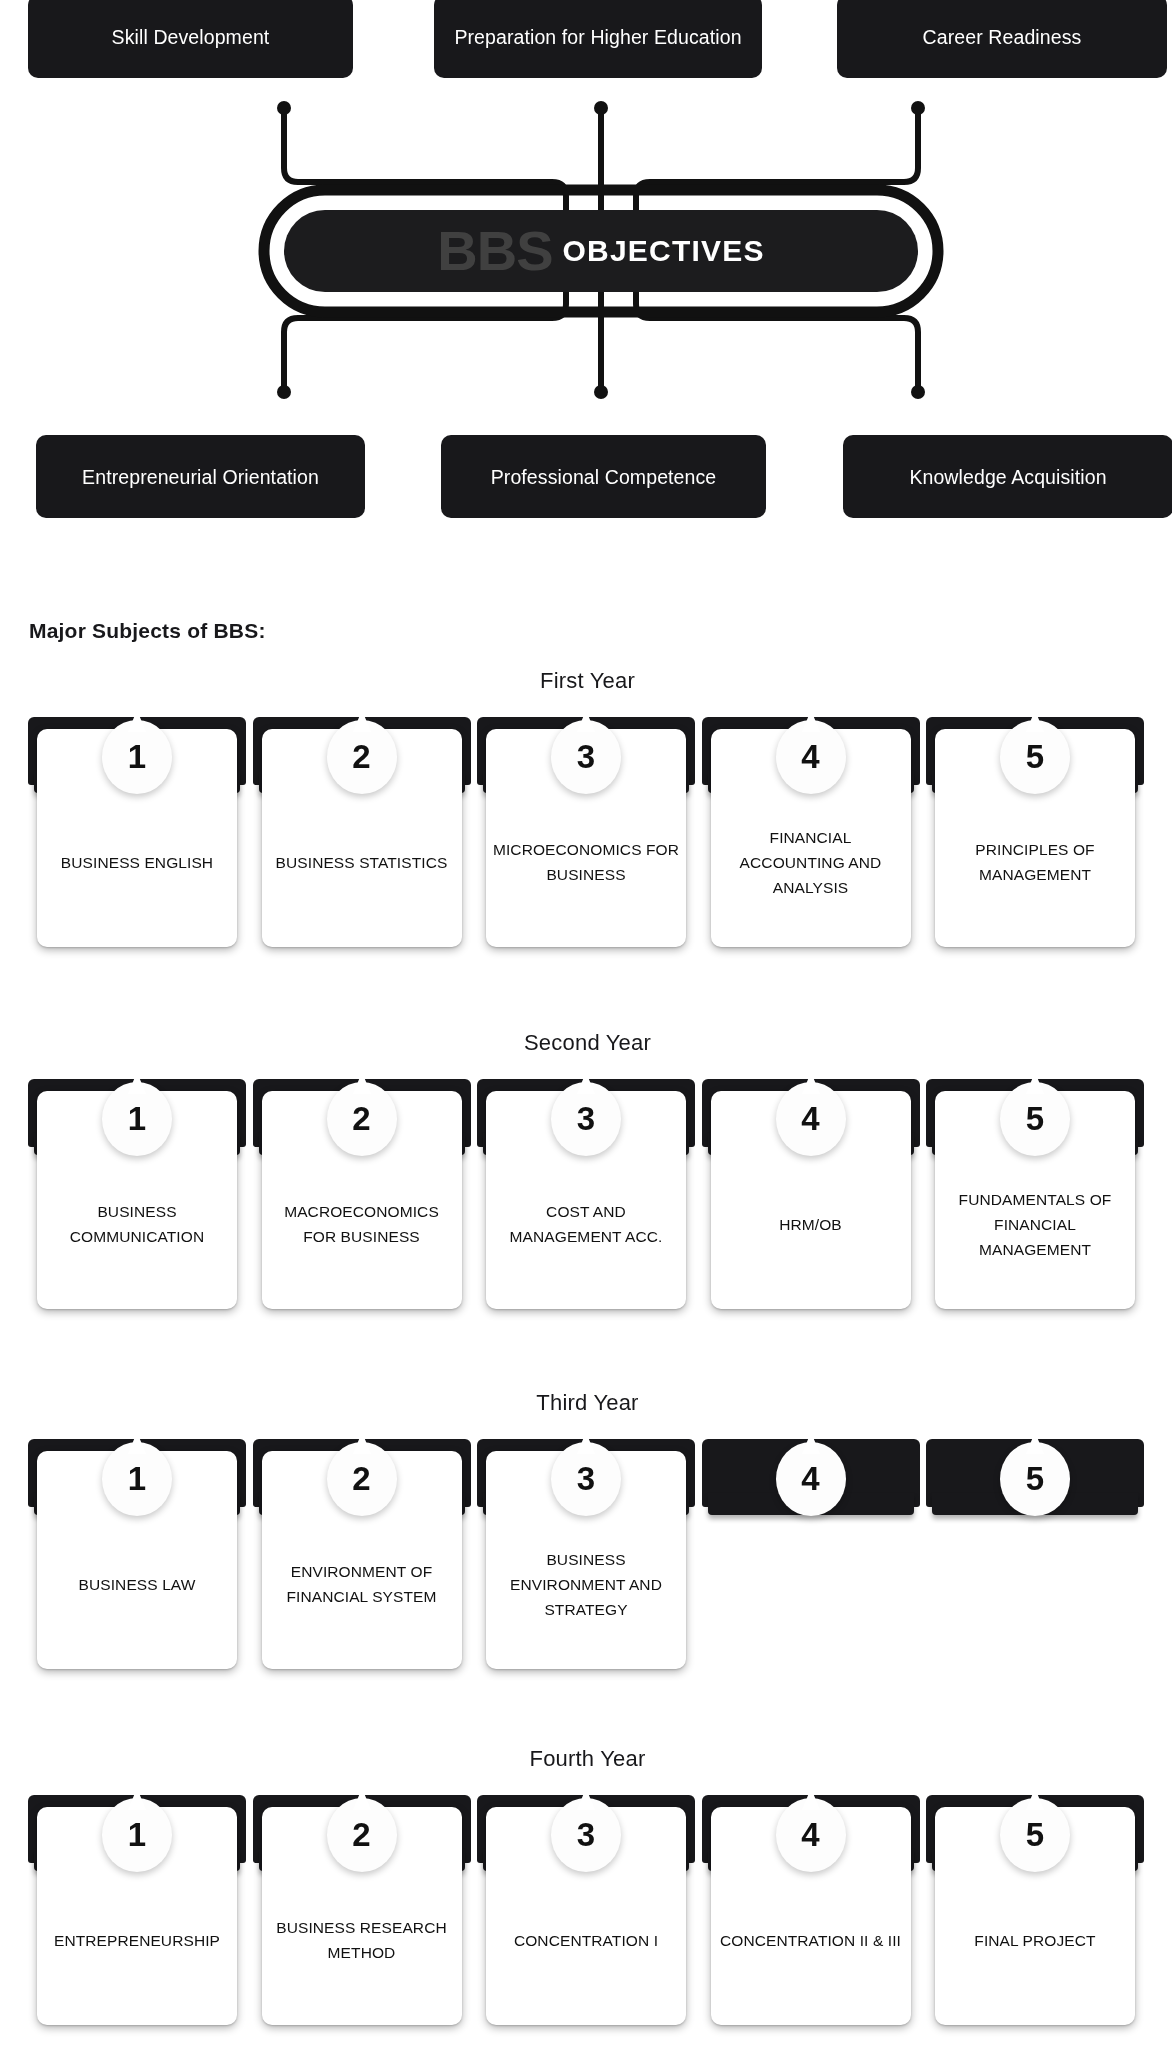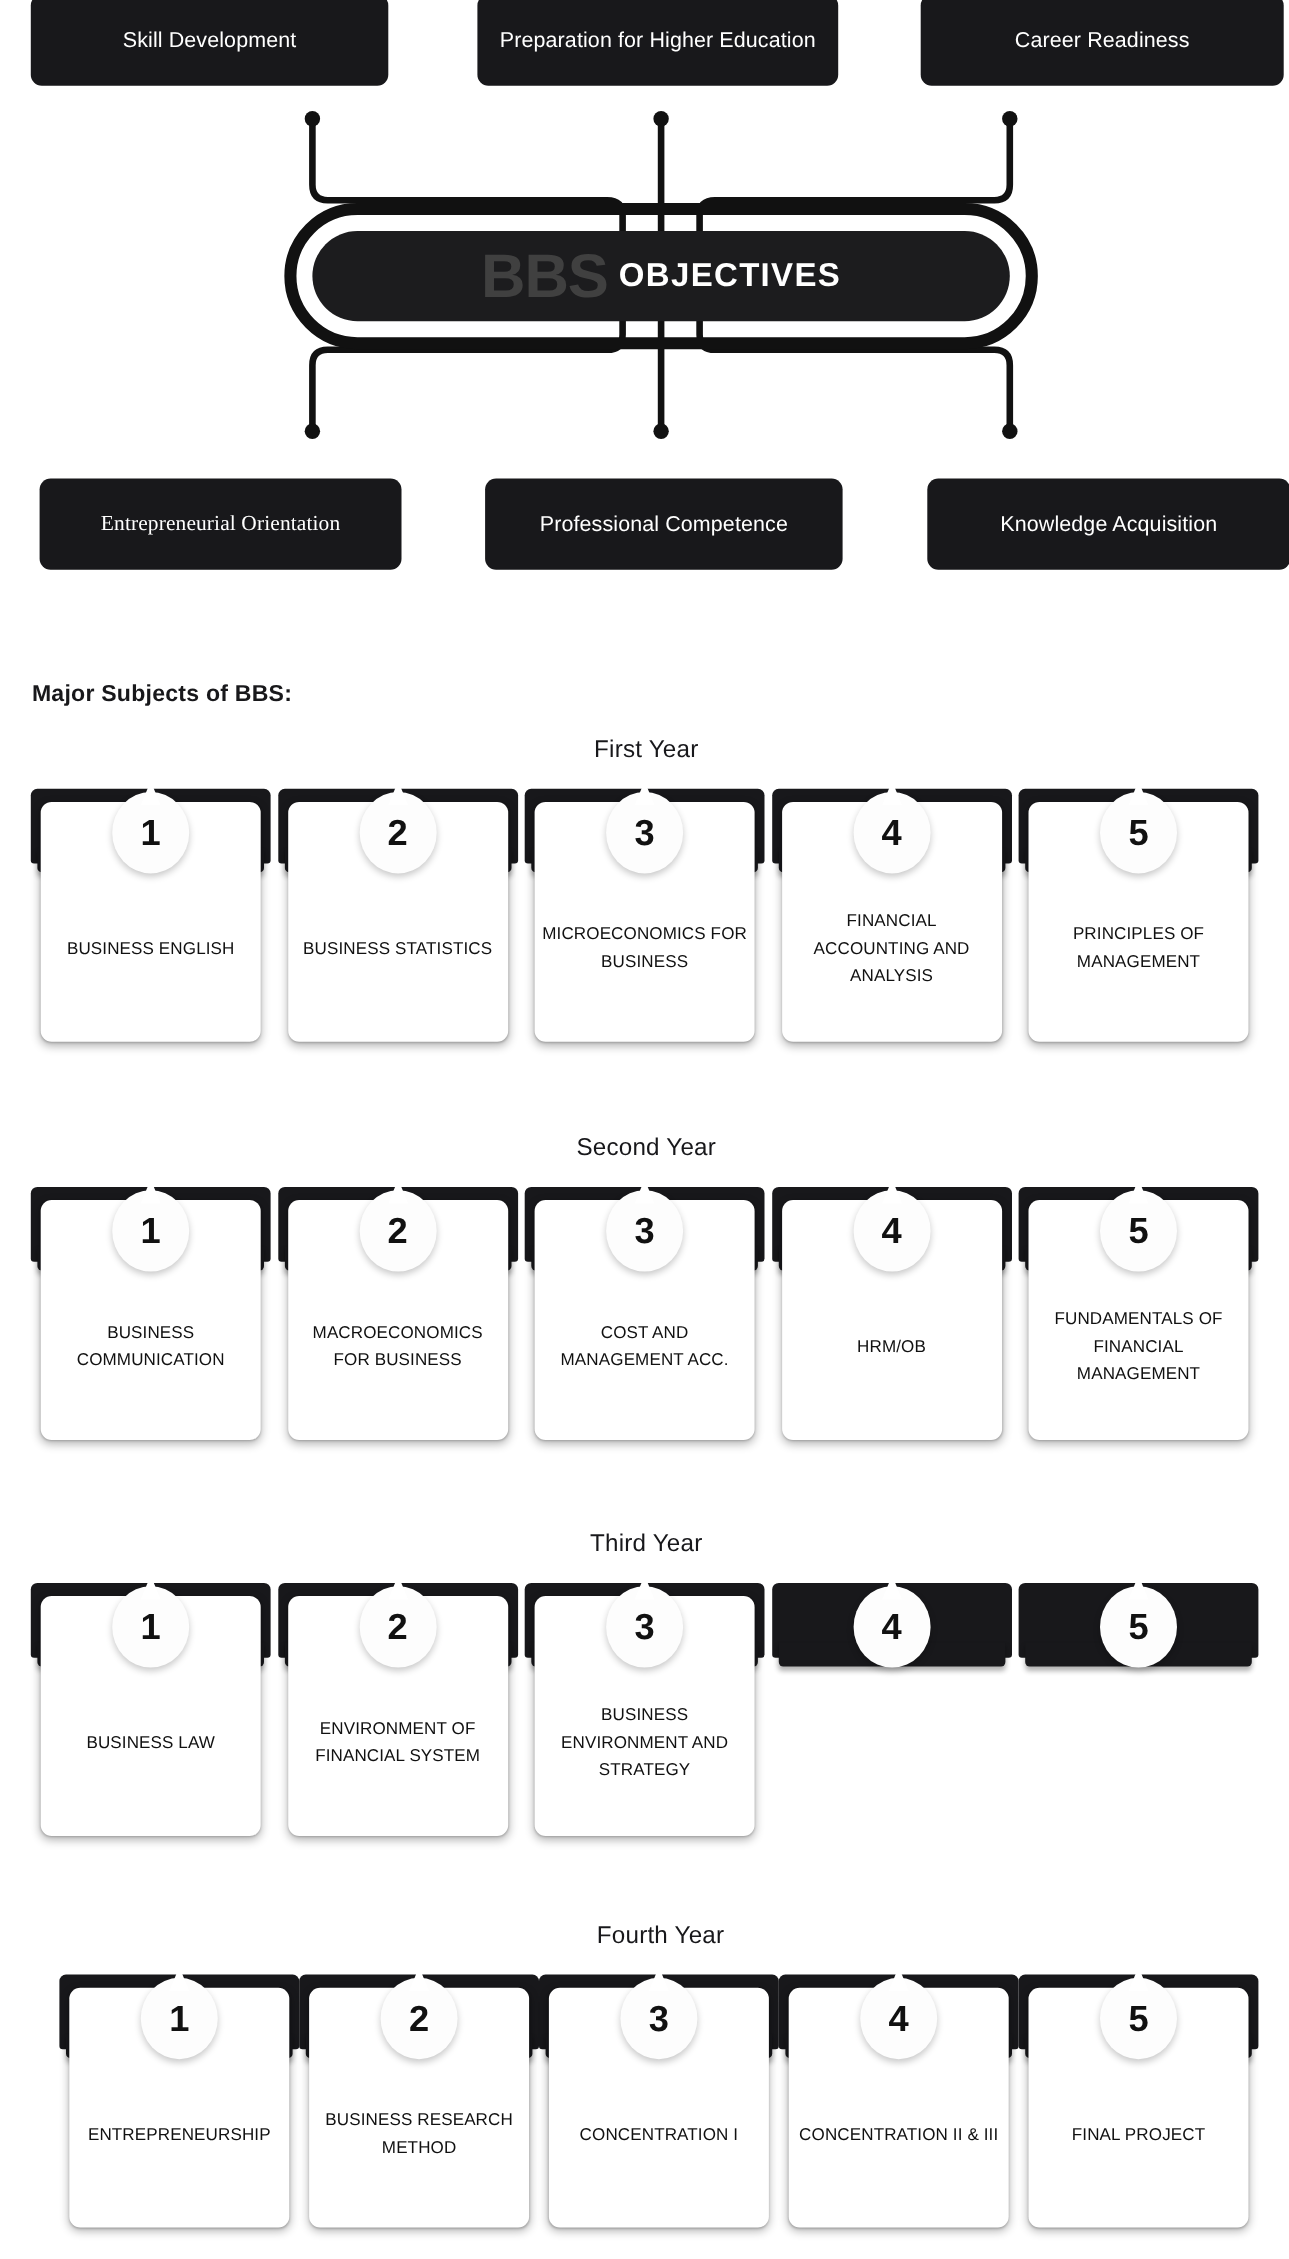--- a/index.html
+++ b/index.html
@@ -37,21 +37,21 @@
     padding: 6px 14px;
     font-weight: 400;
   }
   .obj-top { height: 83px; top: -5px; }
   .obj-bot { height: 83px; top: 435px; }
 
   #obj-top-1 { left: 28px;  width: 325px; }
   #obj-top-2 { left: 434px; width: 328px; }
   #obj-top-3 { left: 837px; width: 330px; }
 
-  #obj-bot-1 { left: 36px;  width: 329px; font-family: Liberation Serif, serif; }
+  #obj-bot-1 { left: 36px;  width: 329px; }
   #obj-bot-2 { left: 441px; width: 325px; }
   #obj-bot-3 { left: 843px; width: 330px; }
 
   #connector-svg {
     position: absolute;
     left: 0; top: 0;
     width: 1172px; height: 528px;
     pointer-events: none;
   }
 
@@ -64,21 +64,21 @@
     font-weight: 700;
     color: #18181b;
     letter-spacing: .2px;
   }
 
   
   .year-section { position: absolute; left: 0; width: 1172px; }
   #year-0 { top: 668px; }
   #year-1 { top: 1030px; }
   #year-2 { top: 1390px; }
-  #year-3 { top: 1746px; padding-left: 26px; }
+  #year-3 { top: 1746px; }
 
   .year-label {
     text-align: center;
     font-size: 22px;
     font-weight: 400;
     color: #18181b;
     letter-spacing: .2px;
     margin-left: 3px;
   }
 

